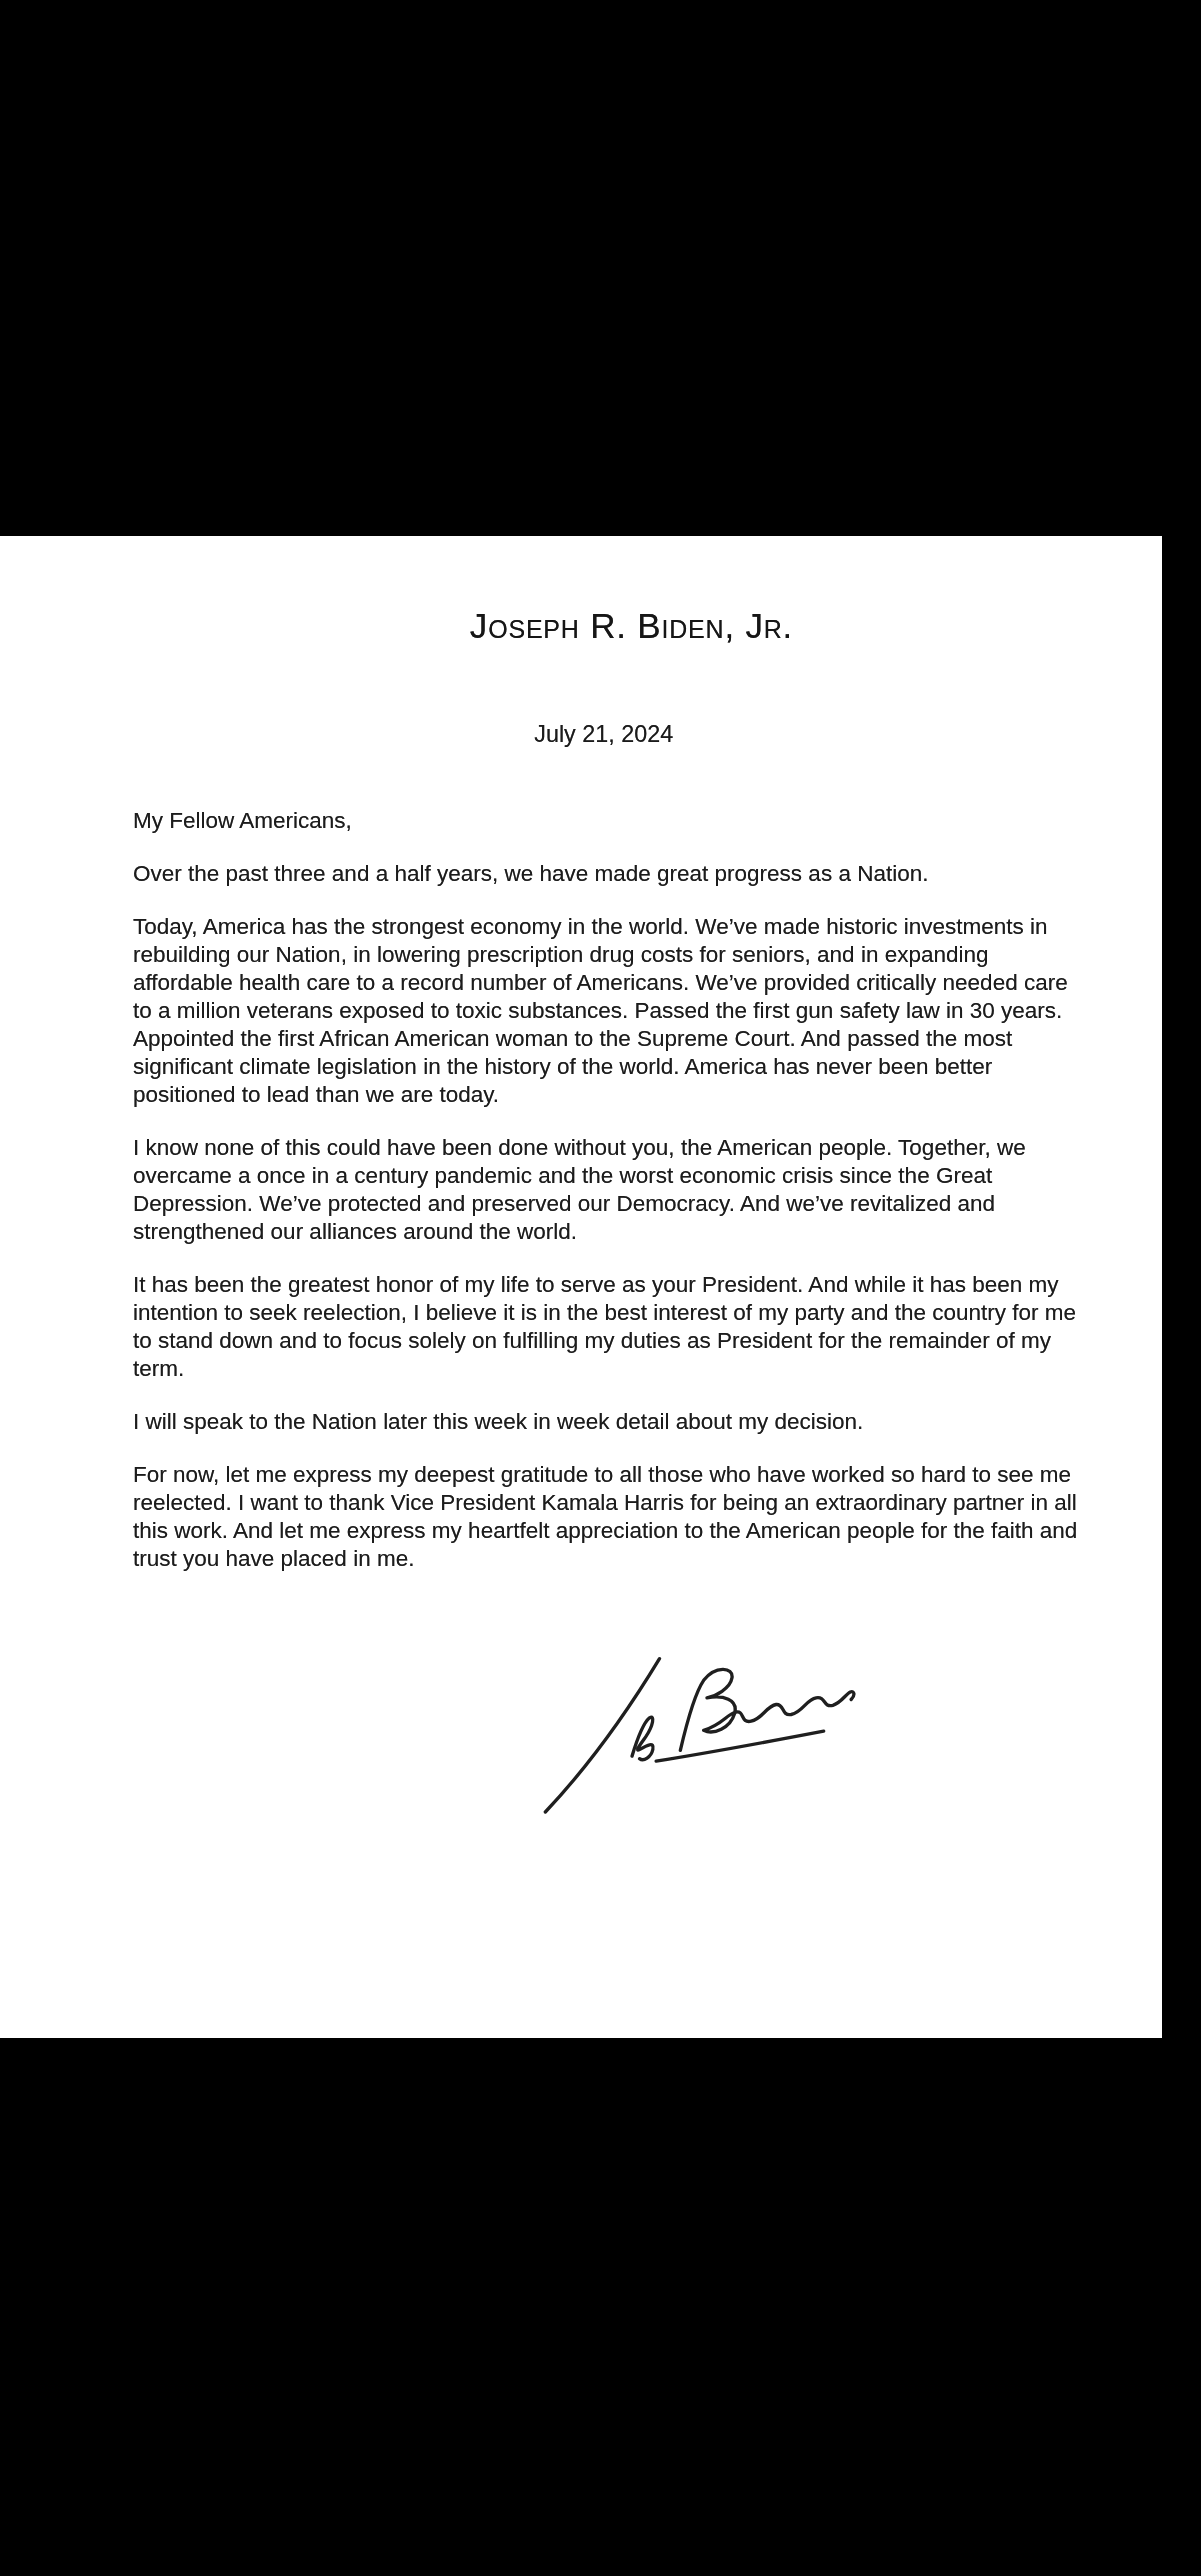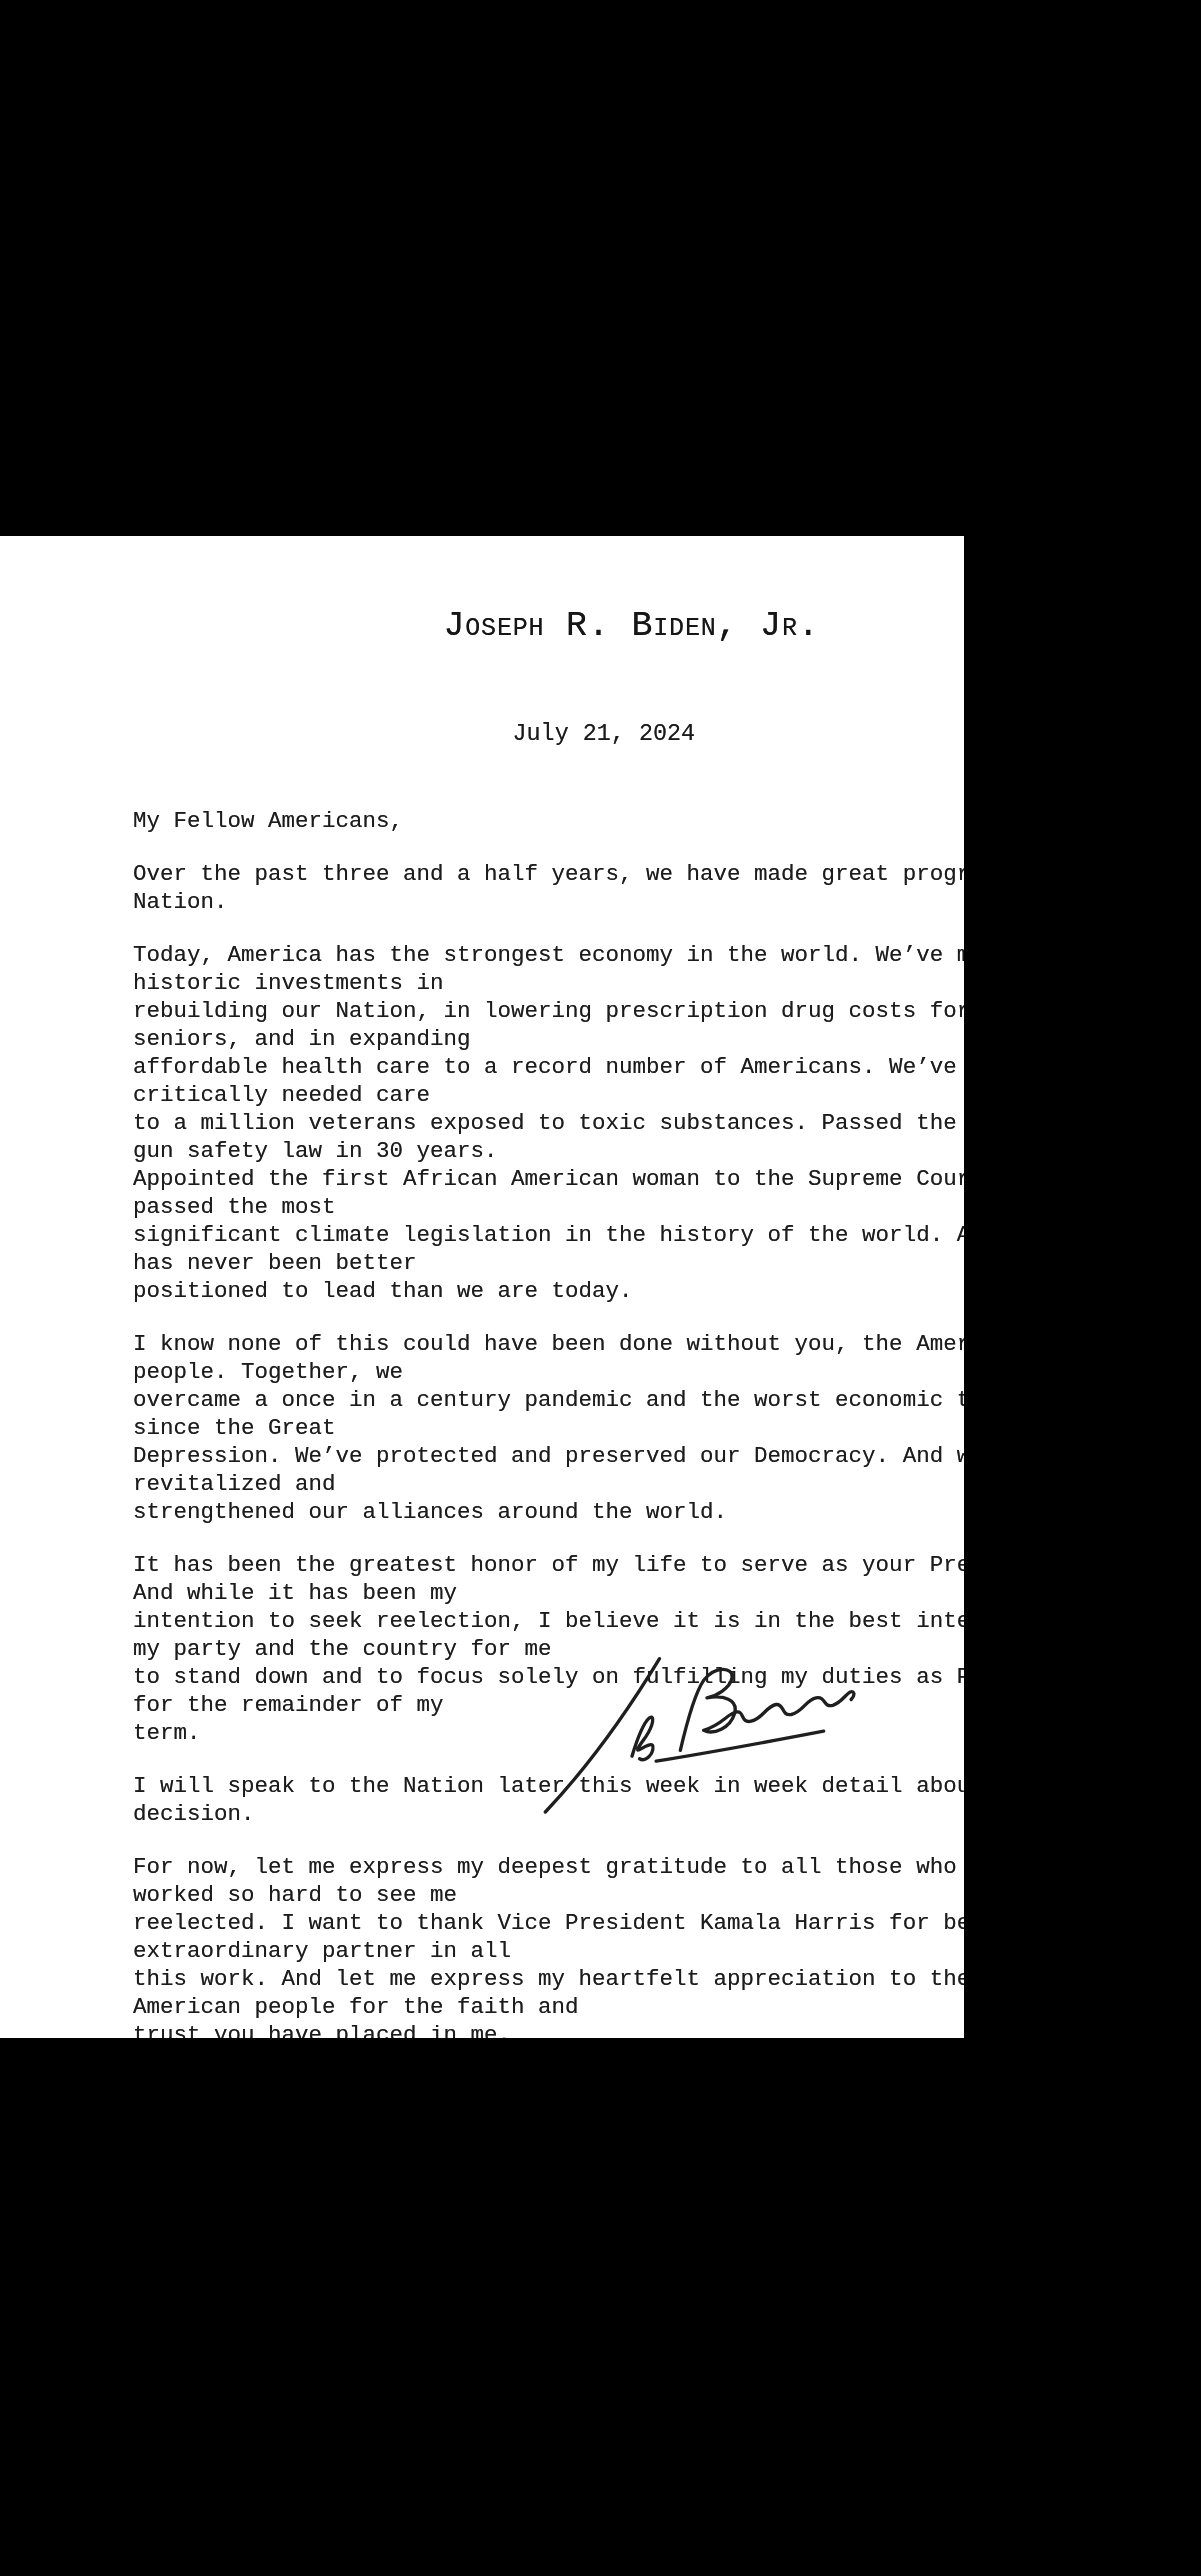--- a/index.html
+++ b/index.html
@@ -1,22 +1,22 @@
 <!DOCTYPE html>
 <html style="font-size:13.3px"><head>
 <meta charset="utf-8">
 <style>
   html, body { margin: 0; padding: 0; background: #000; }
   .stage {
     position: relative;
-    width: 964px;
+    width: 1162px;
     height: 2576px;
     background: #be185d;
     overflow: hidden;
-    font-family: Liberation Mono, monospace;
+    font-family: Liberation Sans, sans-serif;
   }
   .bar {
     position: absolute;
     left: 0;
     width: 1201px;
     background: #000;
   }
   .bar.top { top: 0; height: 536px; }
   .bar.bottom { top: 2038px; height: 538px; }
   .paper {
@@ -94,21 +94,21 @@
       <p>My Fellow Americans,</p>
       <p>Over the past three and a half years, we have made great progress as a Nation.</p>
       <p>Today, America has the strongest economy in the world. We’ve made historic investments in
 rebuilding our Nation, in lowering prescription drug costs for seniors, and in expanding
 affordable health care to a record number of Americans. We’ve provided critically needed care
 to a million veterans exposed to toxic substances. Passed the first gun safety law in 30 years.
 Appointed the first African American woman to the Supreme Court. And passed the most
 significant climate legislation in the history of the world. America has never been better
 positioned to lead than we are today.</p>
       <p>I know none of this could have been done without you, the American people. Together, we
-overcame a once in a century pandemic and the worst economic thank since the Great
+overcame a once in a century pandemic and the worst economic crisis since the Great
 Depression. We’ve protected and preserved our Democracy. And we’ve revitalized and
 strengthened our alliances around the world.</p>
       <p>It has been the greatest honor of my life to serve as your President. And while it has been my
 intention to seek reelection, I believe it is in the best interest of my party and the country for me
 to stand down and to focus solely on fulfilling my duties as President for the remainder of my
 term.</p>
       <p>I will speak to the Nation later this week in week detail about my decision.</p>
       <p>For now, let me express my deepest gratitude to all those who have worked so hard to see me
 reelected. I want to thank Vice President Kamala Harris for being an extraordinary partner in all
 this work. And let me express my heartfelt appreciation to the American people for the faith and

